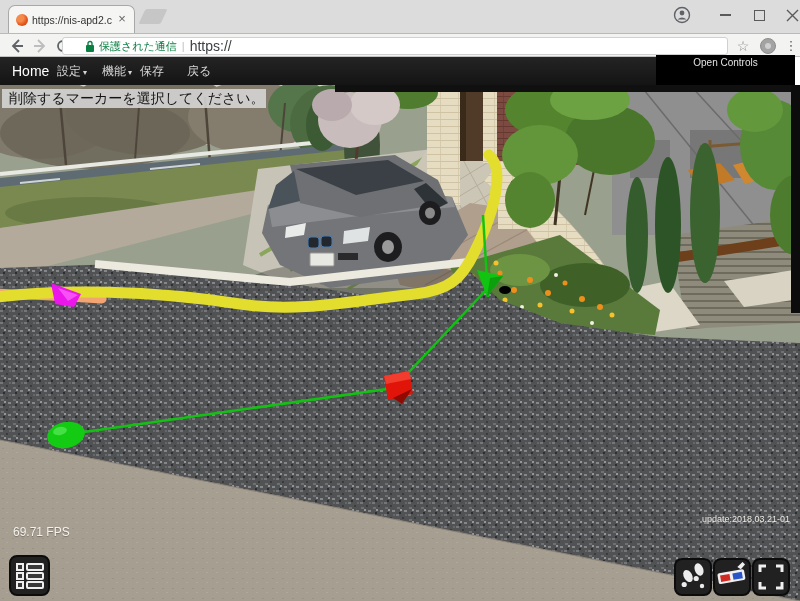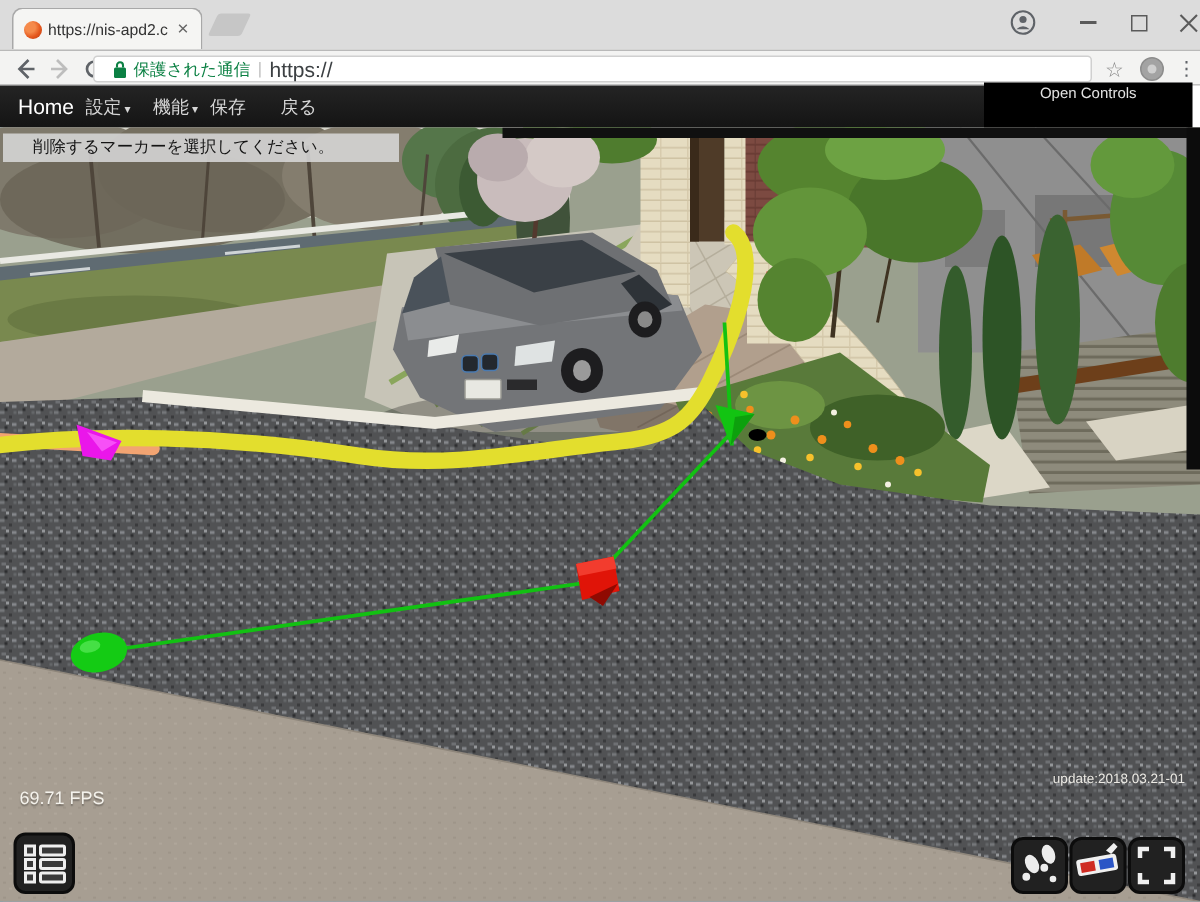--- a/index.html
+++ b/index.html
@@ -24,21 +24,21 @@
   #btn-min { left:712px; width:26px; }
   #btn-max { left:746px; width:26px; }
   #btn-close { left:779px; width:26px; }
   #btn-min .bar { width:11px; height:2px; background:#5a5a5a; }
   #btn-max .box { width:11px; height:11px; border:1.5px solid #5a5a5a; }
 
   #toolbar { position:absolute; left:0; top:33px; width:800px; height:24px; background:#f3f3f2;
          border-top:1px solid #b9b9b9; border-bottom:1px solid #c2c2c2; }
   .navicon { position:absolute; top:3px; width:18px; height:18px; }
   #omnibox { position:absolute; left:62px; top:3px; width:666px; height:18px; background:#fff;
-         border:1px solid #d0d0d0; border-radius:3px; display:flex; align-items:center; padding-left:12px; }
+         border:1px solid #d0d0d0; border-radius:3px; display:flex; align-items:center; padding-left:22px; }
   #lock-icon { margin-right:4px; }
   #security-label { font-size:11px; color:#0b8043; }
   #url-sep { font-size:11px; color:#bdbdbd; margin:0 5px; }
   #url-text { font-size:14px; color:#3c4043; }
   #star-btn { position:absolute; left:733px; top:2px; width:20px; height:20px; font-size:14px;
          color:#8a8a8a; text-align:center; line-height:20px; }
   #ext-btn { position:absolute; left:760px; top:4px; width:16px; height:16px; border-radius:50%;
          background:#a3a3a3; border:1px solid #8d8d8d; }
   #ext-btn::after { content:""; position:absolute; left:4px; top:4px; width:6px; height:6px;
          border-radius:50%; background:#cfcfcf; }
@@ -55,22 +55,22 @@
   #nav-settings { left:57px; } #nav-func { left:102px; }
   #nav-save { left:140px; } #nav-back { left:187px; }
   #open-controls { position:absolute; left:656px; top:55px; width:139px; height:32px; background:#000;
          color:#e2e2e2; font-size:10px; line-height:16px; text-align:center; cursor:pointer; }
 
   
   #viewer { position:absolute; left:0; top:85px; width:800px; height:516px; background:#555;
          border-left:2px solid #7aa6c4; border-bottom:2px solid #7aa6c4; }
   #scene-svg { position:absolute; left:-2px; top:0; }
   #message-bar { position:absolute; left:0; top:4px; width:264px; height:19px;
-         background:rgba(215,215,215,0.88); color:#141414; font-size:11px; line-height:19px;
-         padding-left:20px; }
+         background:rgba(215,215,215,0.88); color:#141414; font-size:14px; line-height:19px;
+         padding-left:7px; }
   #fps-label { position:absolute; left:11px; top:440px; font-size:12px; color:#f4f2ec;
          text-shadow:0 1px 1px rgba(0,0,0,.3); }
   #update-label { position:absolute; right:10px; top:429px; font-size:9px; color:#eceae4; }
   .hud-btn { position:absolute; width:38px; height:38px; background:#212121; border:2px solid #0c0c0c;
          border-radius:8px; display:flex; align-items:center; justify-content:center; cursor:pointer; }
   #thumb-btn { left:7px; top:470px; width:41px; height:41px; }
   #walk-btn { left:672px; top:473px; }
   #stereo-btn { left:711px; top:473px; }
   #fullscreen-btn { left:750px; top:473px; }
 </style>

